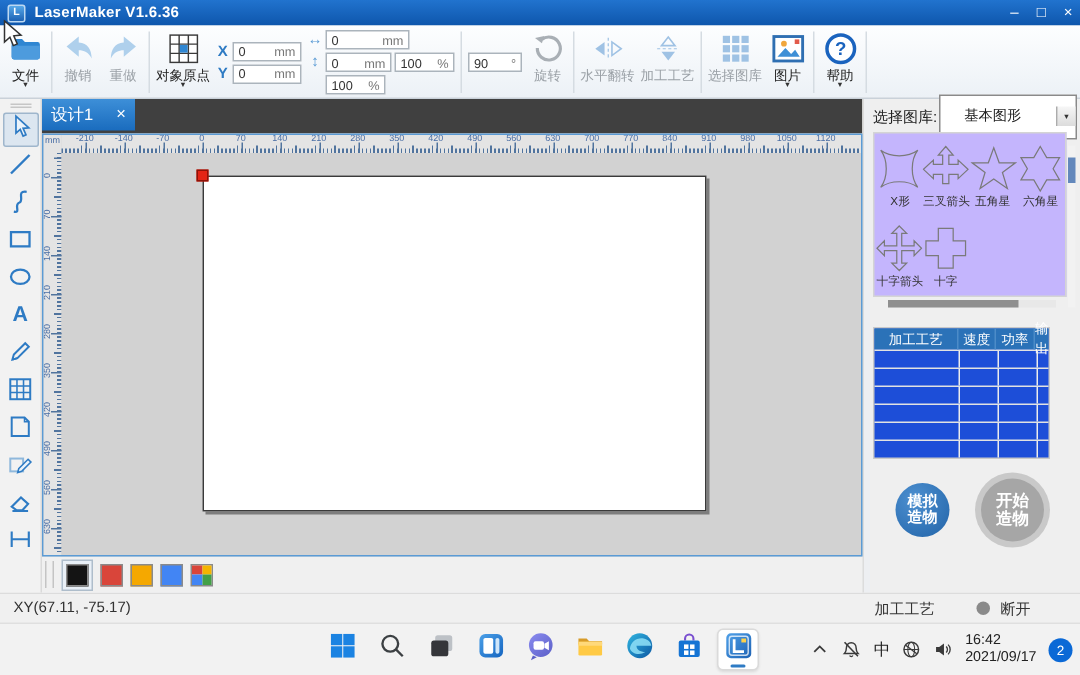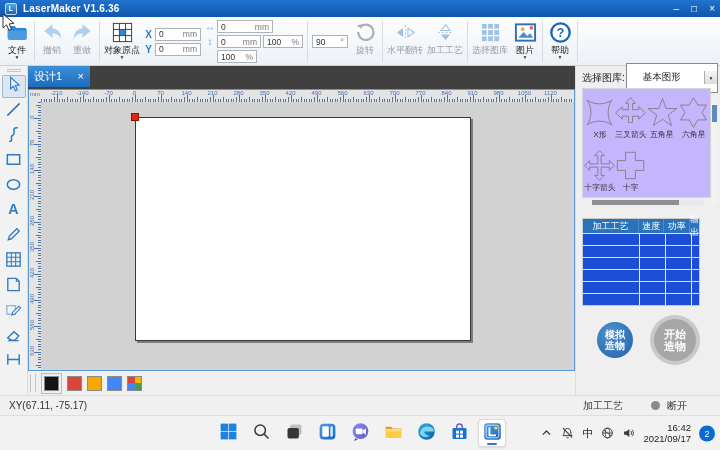--- a/index.html
+++ b/index.html
@@ -102,21 +102,21 @@
   .conn .gap2{width:14px}
   .taskbar{height:35px;background:#F2F2F2;border-top:1px solid #DFDFDF;position:relative}
   .tb-center{position:absolute;left:50%;top:50%;transform:translate(-50%,-50%);display:flex;align-items:center;gap:5px}
   .tb-app{width:28px;height:28px;display:flex;flex-direction:column;align-items:center;justify-content:center;border-radius:4px;position:relative}
   .tb-app svg{width:21px;height:21px}
   .tb-app.active{background:#fff;border:1px solid #DADADA;box-shadow:0 1px 2px rgba(0,0,0,.10)}
   .tb-app.active::after{content:"";position:absolute;bottom:1px;width:10px;height:2px;border-radius:1px;background:#2E7BC4}
   .tray{position:absolute;right:5px;top:50%;transform:translateY(-50%);display:flex;align-items:center;gap:8px}
   .tray .ticon16 svg{width:13px;height:13px;display:block}
   .ime{font-size:11px;color:#222}
-  .clock{text-align:right;font-size:9.5px;line-height:10.5px;color:#222}
+  .clock{font-size:9.5px;line-height:10.5px;color:#222}
   .badge{width:16px;height:16px;border-radius:50%;background:#0B69D6;color:#fff;font-size:9px;display:flex;align-items:center;justify-content:center}
   .cursor{position:absolute;left:1px;top:13px;z-index:99;width:15px;height:20px}
 </style>
 </head>
 <body>
 
 <div class="titlebar">
   <div class="app-ico">L</div>
   <div class="tb-title">LaserMaker V1.6.36</div>
   <div class="win-ctl">

